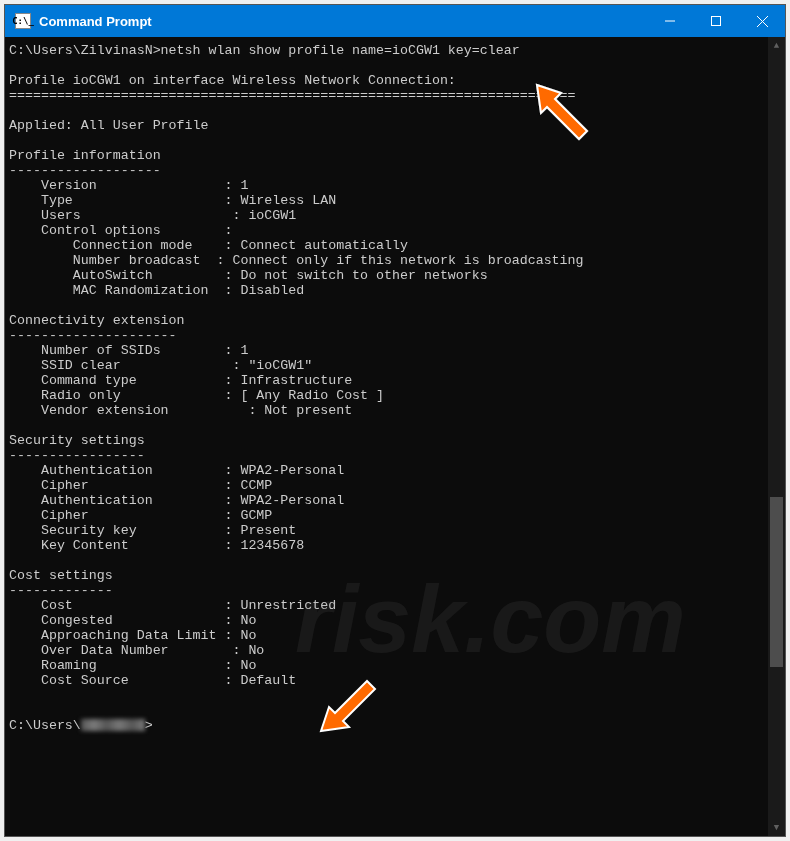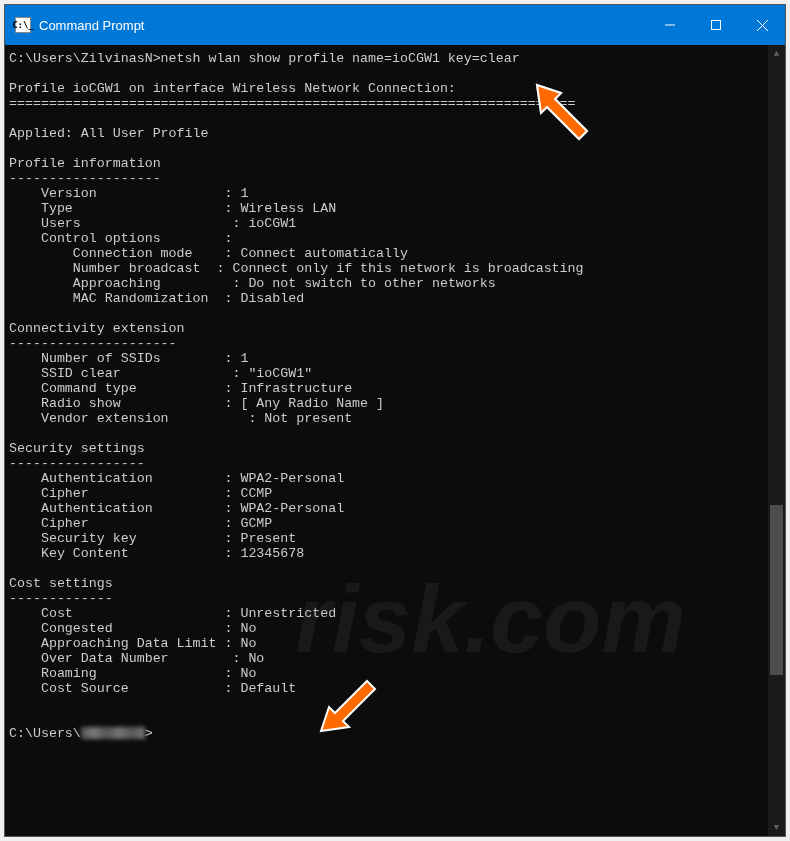--- a/index.html
+++ b/index.html
@@ -18,21 +18,21 @@
     top: 4px;
     left: 4px;
     width: 782px;
     height: 833px;
     background: #0c0c0c;
     border: 1px solid #555;
     display: flex;
     flex-direction: column;
   }
   .titlebar {
-    height: 40px;
+    height: 32px;
     background: #0078d7;
     display: flex;
     align-items: center;
     color: #fff;
     font-family: 'Segoe UI', Arial, sans-serif;
     font-size: 13px;
     user-select: none;
   }
   .titlebar .icon {
     width: 16px;
@@ -41,21 +41,21 @@
     background: #fff;
     display: flex;
     align-items: center;
     justify-content: center;
     color: #000;
     font-size: 9px;
     font-weight: bold;
     font-family: Consolas, monospace;
     border: 1px solid #888;
   }
-  .titlebar .title { flex: 1; }
+  .titlebar .title { flex: 1; font-weight: bold; }
   .win-controls { display: flex; height: 100%; }
   .win-btn {
     width: 46px;
     height: 100%;
     display: flex;
     align-items: center;
     justify-content: center;
     color: #fff;
   }
   .win-btn svg { stroke: #fff; stroke-width: 1; fill: none; }
@@ -158,29 +158,29 @@
 <span>Applied: All User Profile</span>
 
 <span>Profile information</span>
 <span>-------------------</span>
 <span>    Version                : </span><span>1</span>
 <span>    Type                   : </span><span>Wireless LAN</span>
 <span>    Users                   : </span><span>ioCGW1</span>
 <span>    Control options        :</span>
 <span>        Connection mode    : </span><span>Connect automatically</span>
 <span>        Number broadcast  : </span><span>Connect only if this network is broadcasting</span>
-<span>        Approaching         : </span><span>Do not switch to other networks</span>
+<span>        AutoSwitch         : </span><span>Do not switch to other networks</span>
 <span>        MAC Randomization  : </span><span>Disabled</span>
 
 <span>Connectivity extension</span>
 <span>---------------------</span>
 <span>    Number of SSIDs        : </span><span>1</span>
 <span>    SSID clear              : </span><span>"ioCGW1"</span>
 <span>    Command type           : </span><span>Infrastructure</span>
-<span>    Radio show             : </span><span>[ Any Radio Name ]</span>
+<span>    Radio only             : </span><span>[ Any Radio Cost ]</span>
 <span>    Vendor extension          : </span><span>Not present</span>
 
 <span>Security settings</span>
 <span>-----------------</span>
 <span>    Authentication         : </span><span>WPA2-Personal</span>
 <span>    Cipher                 : </span><span>CCMP</span>
 <span>    Authentication         : </span><span>WPA2-Personal</span>
 <span>    Cipher                 : </span><span>GCMP</span>
 <span>    Security key           : </span><span>Present</span>
 <span>    Key Content            : </span><span>12345678</span>

